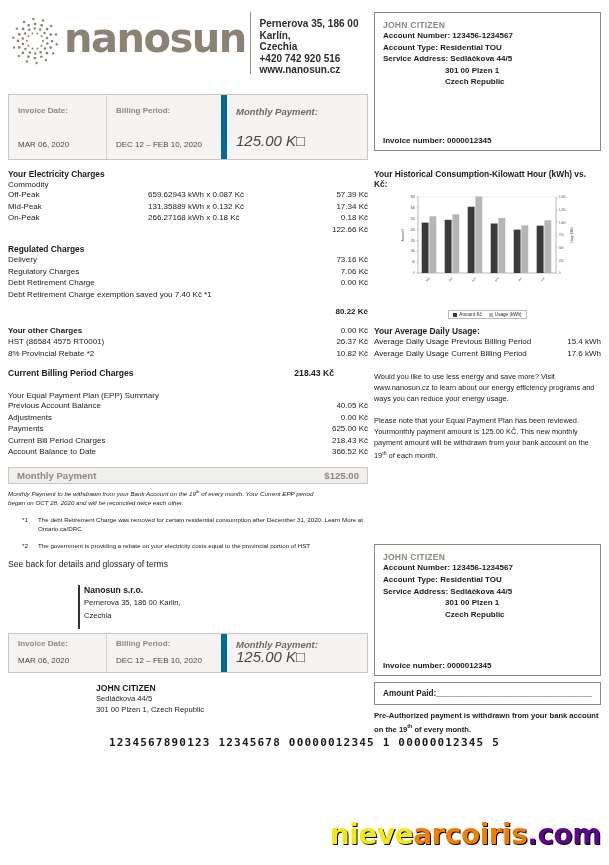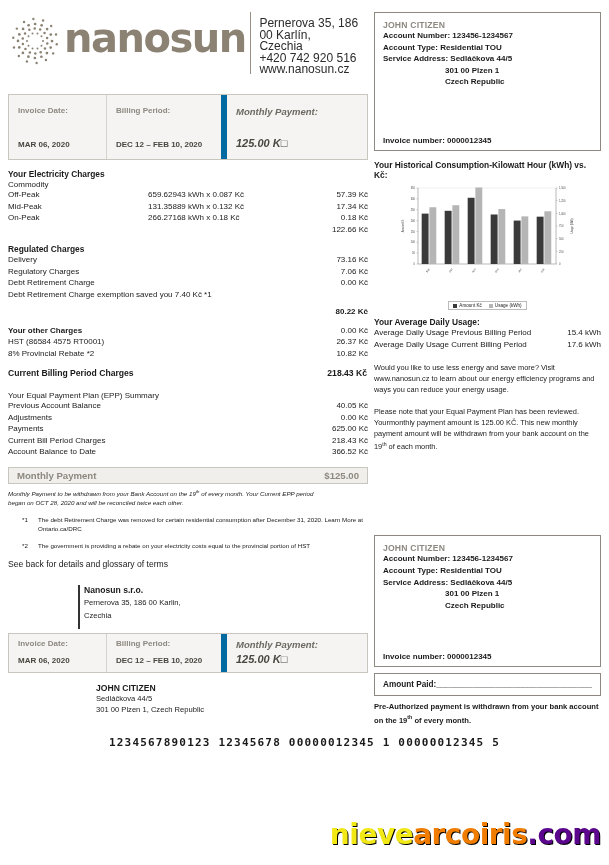--- a/index.html
+++ b/index.html
@@ -18,46 +18,46 @@
   .left-col { position: absolute; left: 8px; top: 12px; width: 360px; }
 
   .brandrow { display: flex; align-items: flex-start; height: 72px; }
   .logo-mark { width: 54px; height: 54px; position: relative; flex: 0 0 54px; margin-top: 2px; }
   .logo-word {
     font-family: "DejaVu Sans", sans-serif;
     font-size: 40px; font-weight: bold; color: #8c8274;
     letter-spacing: -1.5px; line-height: 52px; margin-left: 2px;
   }
   .brand-sep { width: 1px; background: #9a9186; height: 62px; margin: 0 9px 0 4px; }
-  .brand-addr { font-size: 12px; line-height: 11.6px; color: #2b2b2b; padding-top: 6px; font-weight: normal; }
+  .brand-addr { font-size: 10px; line-height: 11.6px; color: #2b2b2b; padding-top: 6px; font-weight: bold; }
 
   
   .meta-box {
     border: 1px solid #c9c5bf; background: #f5f4f2;
     display: flex; height: 66px; margin-top: 10px;
   }
   .meta-cell { padding: 11px 0 0 9px; position: relative; }
   .meta-cell.c1 { width: 97px; }
   .meta-cell.c2 { width: 115px; border-left: 1px solid #d6d2cc; }
   .meta-cell.c3 { flex: 1; border-left: 6px solid #0369a1; }
   .meta-lbl { font-size: 8px; color: #8d8880; font-weight: bold; }
-  .meta-val { font-size: 8px; color: #4a4640; font-weight: bold; position: absolute; bottom: 10px; }
+  .meta-val { font-size: 8px; color: #4a4640; font-weight: normal; position: absolute; bottom: 10px; }
   .meta-lbl.big { font-size: 9.5px; font-style: italic; color: #6e6a63; }
-  .meta-val.big { font-size: 11px; font-style: italic; color: #4a4640; }
+  .meta-val.big { font-size: 15px; font-style: italic; color: #4a4640; }
 
   
   .sec-title { font-size: 8.4px; font-weight: bold; margin-top: 9px; }
   .sub-lbl { font-size: 8px; color: #222; margin-top: 1px; }
   .chg-row { display: flex; font-size: 8px; line-height: 11.5px; }
   .chg-name { width: 140px; }
   .chg-mid { flex: 1; }
   .chg-amt { width: 86px; text-align: right; }
   .chg-row.b { font-weight: bold; }
   .chg-row.sp { margin-top: 7px; gap: 48px; }
-  .total-row { display: flex; font-size: 8.6px; font-weight: bold; line-height: 13px; margin-top: 8px; gap: 33px; }
+  .total-row { display: flex; font-size: 8.6px; font-weight: bold; line-height: 13px; margin-top: 8px; }
   .total-row .chg-name { width: 240px; }
   .total-row .chg-amt { width: 86px; text-align: right; }
 
   
   .mp-bar {
     border: 1px solid #c9c5bf; background: #f0efec;
     display: flex; justify-content: space-between; align-items: center;
     padding: 0 8px; height: 17px; margin-top: 9px;
   }
   .mp-bar span { font-size: 9.6px; font-weight: bold; color: #8d8880; }
@@ -83,21 +83,21 @@
   .stub-cust .ad { font-size: 7.6px; line-height: 11px; }
 
   
   .right-col { position: absolute; left: 374px; top: 12px; width: 227px; }
   .acct-box { border: 1px solid #8d8880; padding: 7px 8px 6px 8px; height: 139px; position: relative; }
   .acct-name { font-size: 8.6px; font-weight: bold; color: #8d8880; letter-spacing: .2px; }
   .acct-line { font-size: 8px; font-weight: bold; line-height: 11.6px; }
   .acct-line.ind { padding-left: 62px; }
   .acct-inv { font-size: 8px; font-weight: bold; position: absolute; left: 8px; bottom: 5px; }
 
-  .chart-title { font-size: 8.4px; font-weight: bold; margin-top: 9px; }
+  .chart-title { font-size: 8.4px; font-weight: bold; margin-top: 18px; }
   .chart-wrap { height: 118px; position: relative; margin-top: 2px; }
   .legend { display: flex; justify-content: center; margin-top: 1px; }
   .legend-in { border: 1px solid #bbb; padding: 1px 4px; display: flex; gap: 7px; align-items: center; }
   .legend-it { display: flex; align-items: center; gap: 2px; font-size: 4.6px; }
   .sw { width: 4px; height: 4px; display: inline-block; }
 
   .avg-title { font-size: 8.4px; font-weight: bold; margin-top: 7px; }
   .avg-row { display: flex; font-size: 8px; line-height: 12px; }
   .avg-row .l { flex: 1; }
   .avg-row .v { width: 52px; text-align: right; }

